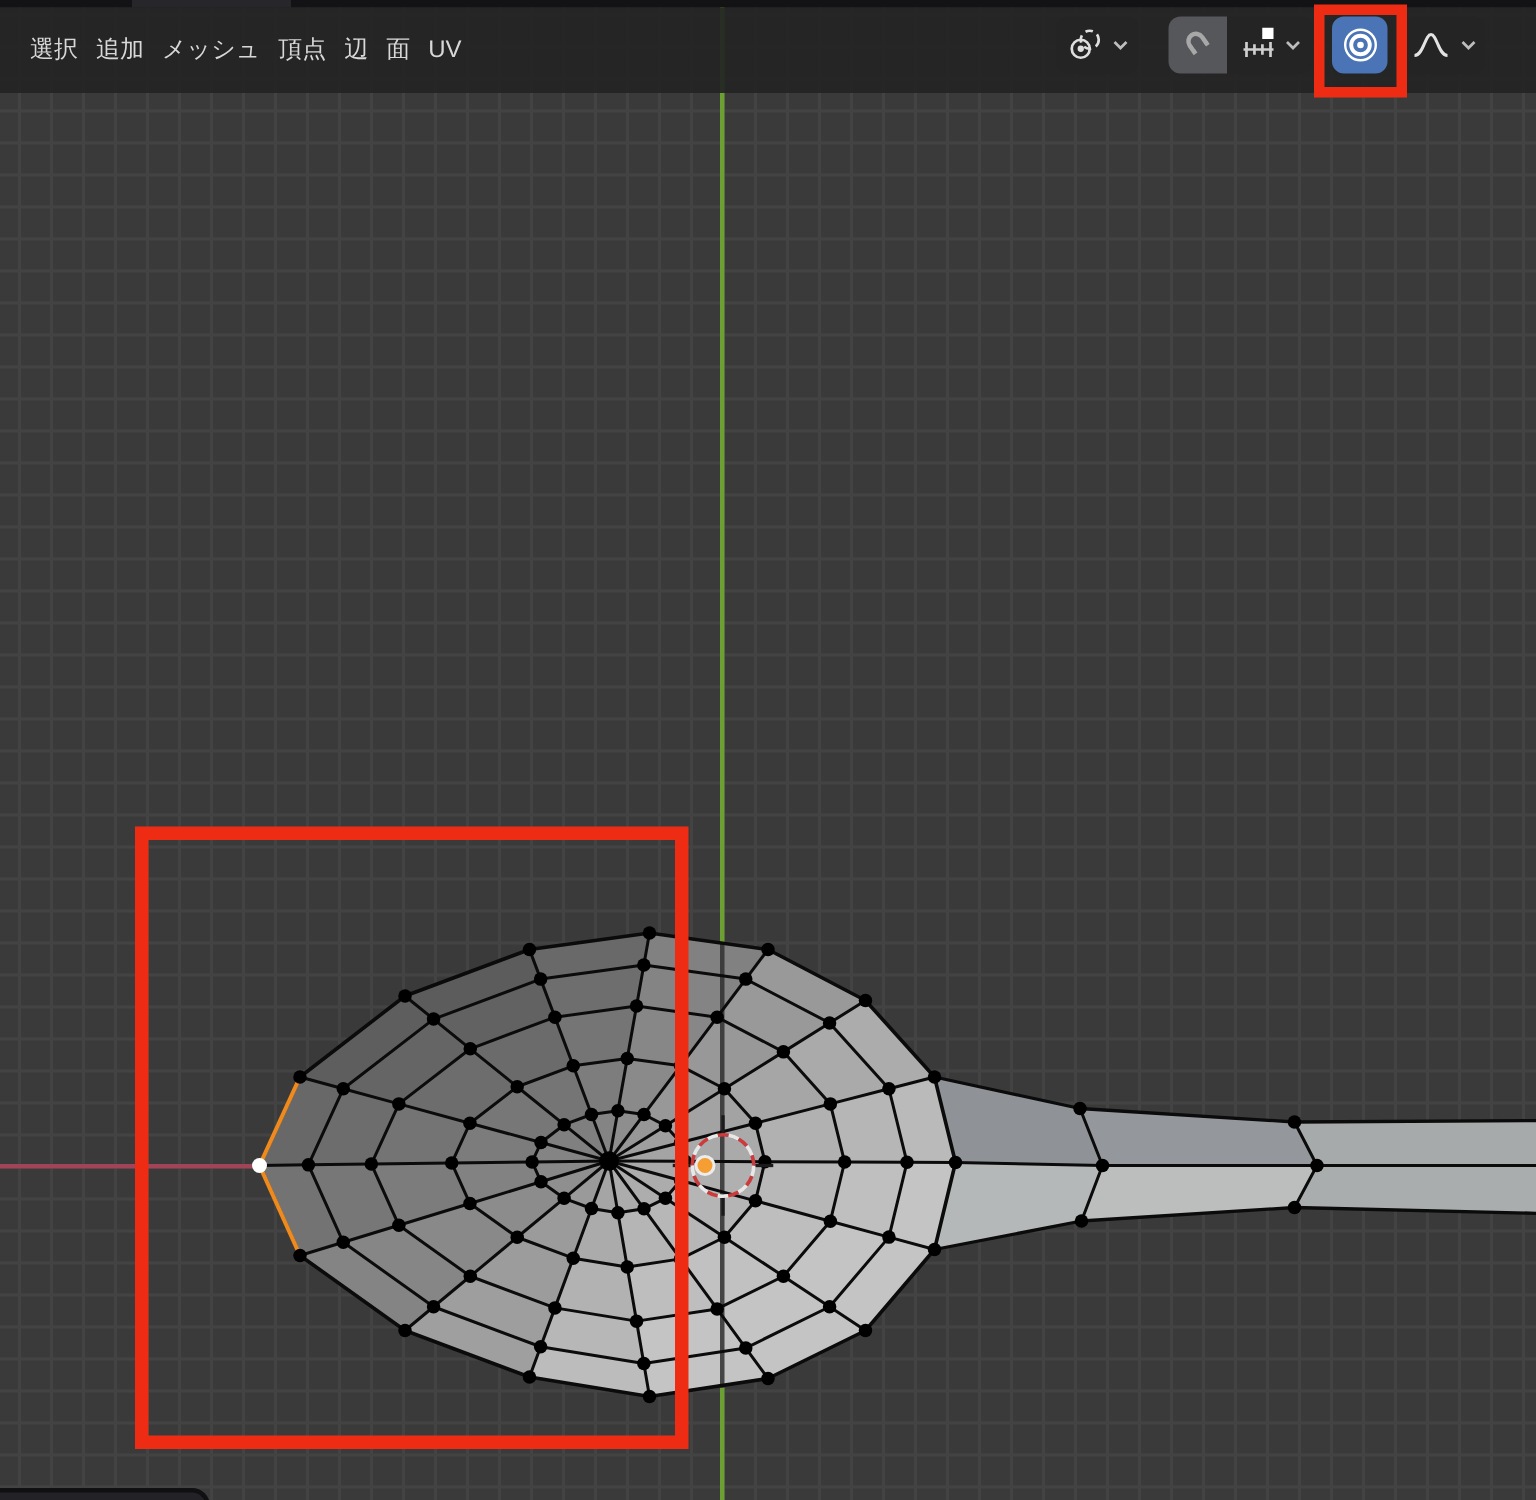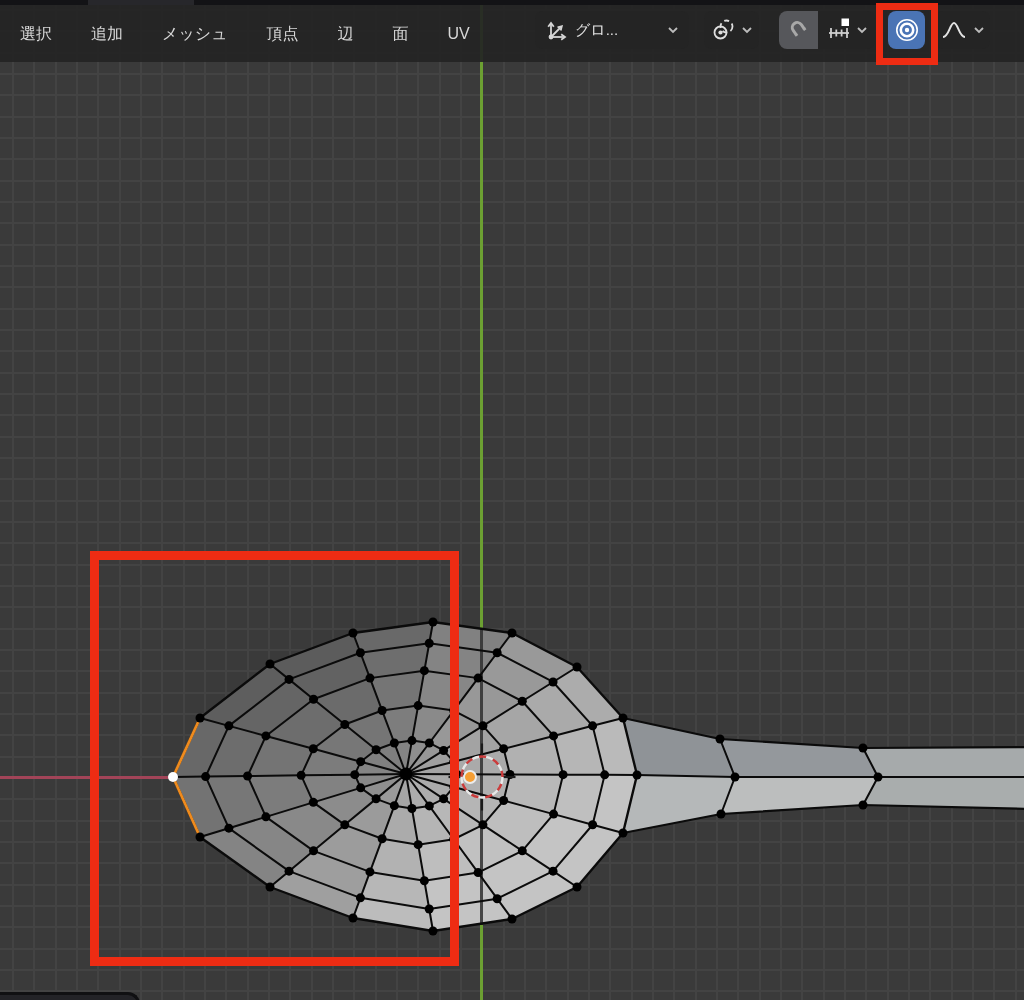--- a/index.html
+++ b/index.html
@@ -19,21 +19,21 @@
   }
   #scene-svg{position:absolute;left:0;top:0;z-index:1;}
   
   #top-strip{position:absolute;left:0;top:0;width:1024px;height:5px;background:#131316;z-index:3;}
   #top-strip-tab{position:absolute;left:88px;top:0;width:106px;height:5px;background:#27272b;}
   
   #header{
     position:absolute;left:0;top:5px;width:1024px;height:57px;z-index:2;
     background:rgba(36,36,36,0.92);
   }
-  #menu-row{position:absolute;left:14px;top:0;height:57px;display:flex;align-items:center;gap:27px;}
+  #menu-row{position:absolute;left:14px;top:0;height:57px;display:flex;align-items:center;}
   .menu-item{
     color:#d8d8d8;font-size:16px;line-height:1;padding:7px 6px;border-radius:8px;
     white-space:nowrap;cursor:default;
   }
   .hbtn{
     position:absolute;top:6px;height:38px;box-sizing:border-box;border-radius:8px;
     background:#242424;display:flex;align-items:center;justify-content:center;gap:6px;
   }
   .hbtn .lbl{color:#e0e0e0;font-size:15px;}
   .chev{display:block;}
@@ -278,37 +278,20 @@
   <div id="menu-row">
       <div class="menu-item">選択</div>
       <div class="menu-item">追加</div>
       <div class="menu-item">メッシュ</div>
       <div class="menu-item">頂点</div>
       <div class="menu-item">辺</div>
       <div class="menu-item">面</div>
       <div class="menu-item">UV</div>
     </div>
 
-  <div class="hbtn" id="btn-orientation">
-    <svg width="24" height="24" viewBox="0 0 24 24">
-      <g stroke="#d5d5d5" stroke-width="1.8" fill="none">
-        <line x1="6" y1="19" x2="6" y2="6"></line>
-          <polyline points="3.2,8.8 6,5 8.8,8.8" fill="none"></polyline>
-        <line x1="6" y1="19" x2="19" y2="19"></line>
-          <polyline points="16.2,16.2 20,19 16.2,21.8" fill="none"></polyline>
-        <line x1="6" y1="19" x2="16" y2="9"></line>
-          <polyline points="12.5,9.3 16.8,8.2 15.7,12.5" fill="none"></polyline>
-      </g>
-      <circle cx="6" cy="19" r="2.4" fill="#d5d5d5"></circle>
-    </svg>
-    <span class="lbl">グロ...</span>
-    <svg class="chev" width="12" height="8" viewBox="0 0 12 8">
-      <polyline points="2,2 6,6 10,2" fill="none" stroke="#bdbdbd" stroke-width="1.8"></polyline>
-    </svg>
-  </div>
 
   <div class="hbtn" id="btn-pivot">
     <svg width="24" height="24" viewBox="0 0 24 24">
       <circle cx="9.5" cy="14.5" r="6" fill="none" stroke="#dedede" stroke-width="1.8"></circle>
       <circle cx="9.5" cy="14.5" r="2.1" fill="#dedede"></circle>
       <circle cx="15.5" cy="8.5" r="6" fill="none" stroke="#dedede" stroke-width="1.8" stroke-dasharray="5 3.4"></circle>
     </svg>
     <svg class="chev" width="12" height="8" viewBox="0 0 12 8">
       <polyline points="2,2 6,6 10,2" fill="none" stroke="#bdbdbd" stroke-width="1.8"></polyline>
     </svg>

